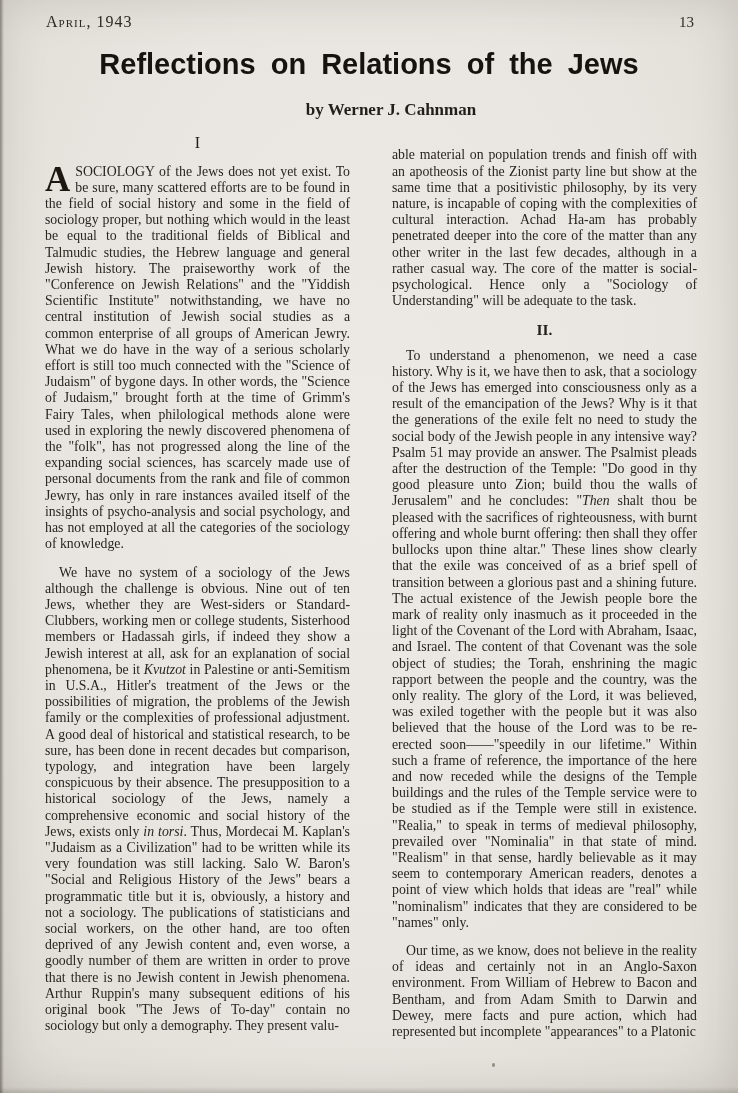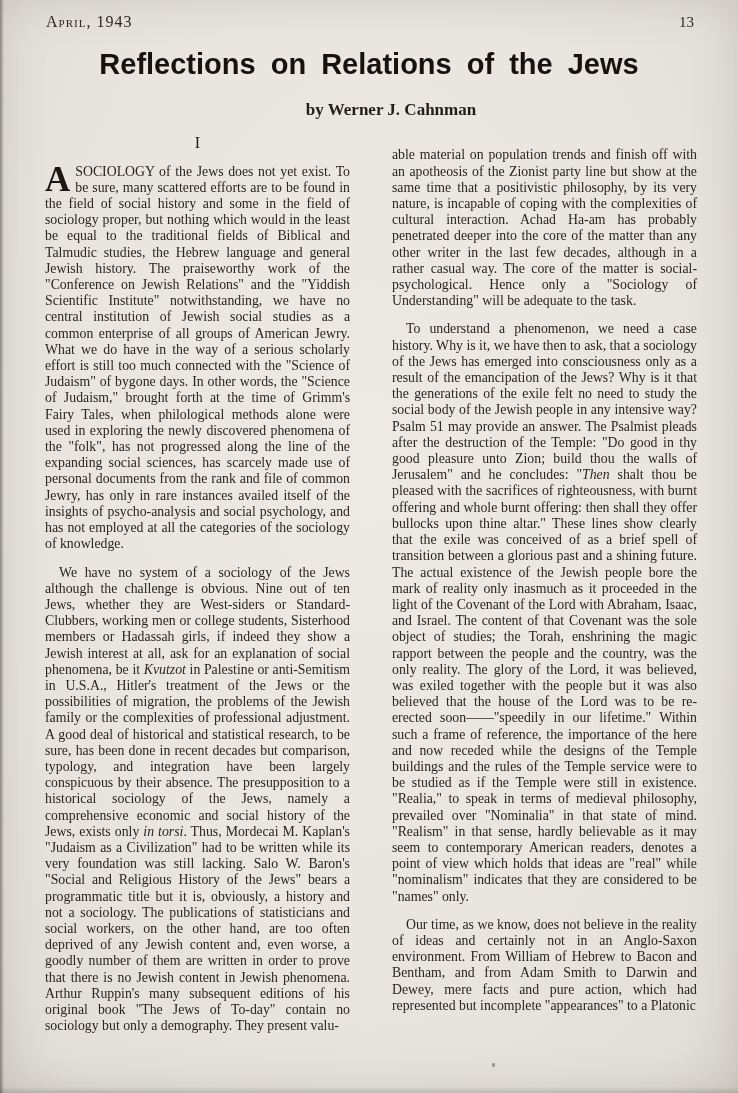--- a/index.html
+++ b/index.html
@@ -136,20 +136,21 @@
   <div class="columns">
 
     <div class="col">
       <div class="section-heading">I</div>
       <p><span class="dropcap">A</span><span>SOCIOLOGY of the Jews does not yet exist. To be sure, many scattered efforts are to be found in the field of social history and some in the field of sociology proper, but nothing which would in the least be equal to the traditional fields of Biblical and Talmudic studies, the Hebrew language and general Jewish history. The praiseworthy work of the "Conference on Jewish Relations" and the "Yiddish Scientific Institute" notwithstanding, we have no central institution of Jewish social studies as a common enterprise of all groups of American Jewry. What we do have in the way of a serious scholarly effort is still too much connected with the "Science of Judaism" of bygone days. In other words, the "Science of Judaism," brought forth at the time of Grimm's Fairy Tales, when philological methods alone were used in exploring the newly discovered phenomena of the "folk", has not progressed along the line of the expanding social sciences, has scarcely made use of personal documents from the rank and file of common Jewry, has only in rare instances availed itself of the insights of psycho-analysis and social psychology, and has not employed at all the categories of the sociology of knowledge.</span></p>
       <p class="indent">We have no system of a sociology of the Jews although the challenge is obvious. Nine out of ten Jews, whether they are West-siders or Standard-Clubbers, working men or college students, Sisterhood members or Hadassah girls, if indeed they show a Jewish interest at all, ask for an explanation of social phenomena, be it <i>Kvutzot</i> in Palestine or anti-Semitism in U.S.A., Hitler's treatment of the Jews or the possibilities of migration, the problems of the Jewish family or the complexities of professional adjustment. A good deal of historical and statistical research, to be sure, has been done in recent decades but comparison, typology, and integration have been largely conspicuous by their absence. The presupposition to a historical sociology of the Jews, namely a comprehensive economic and social history of the Jews, exists only <i>in torsi</i>. Thus, Mordecai M. Kaplan's "Judaism as a Civilization" had to be written while its very foundation was still lacking. Salo W. Baron's "Social and Religious History of the Jews" bears a programmatic title but it is, obviously, a history and not a sociology. The publications of statisticians and social workers, on the other hand, are too often deprived of any Jewish content and, even worse, a goodly number of them are written in order to prove that there is no Jewish content in Jewish phenomena. Arthur Ruppin's many subsequent editions of his original book "The Jews of To-day" contain no sociology but only a demography. They present valu-</p>
     </div>
 
     <div class="col">
       <p>able material on population trends and finish off with an apotheosis of the Zionist party line but show at the same time that a positivistic philosophy, by its very nature, is incapable of coping with the complexities of cultural interaction. Achad Ha-am has probably penetrated deeper into the core of the matter than any other writer in the last few decades, although in a rather casual way. The core of the matter is social-psychological. Hence only a "Sociology of Understanding" will be adequate to the task.</p>
+      <div class="section-heading bold">II.</div>
       <p class="indent" style="margin-top:0;">To understand a phenomenon, we need a case history. Why is it, we have then to ask, that a sociology of the Jews has emerged into consciousness only as a result of the emancipation of the Jews? Why is it that the generations of the exile felt no need to study the social body of the Jewish people in any intensive way? Psalm 51 may provide an answer. The Psalmist pleads after the destruction of the Temple: "Do good in thy good pleasure unto Zion; build thou the walls of Jerusalem" and he concludes: "<i>Then</i> shalt thou be pleased with the sacrifices of righteousness, with burnt offering and whole burnt offering: then shall they offer bullocks upon thine altar." These lines show clearly that the exile was conceived of as a brief spell of transition between a glorious past and a shining future. The actual existence of the Jewish people bore the mark of reality only inasmuch as it proceeded in the light of the Covenant of the Lord with Abraham, Isaac, and Israel. The content of that Covenant was the sole object of studies; the Torah, enshrining the magic rapport between the people and the country, was the only reality. The glory of the Lord, it was believed, was exiled together with the people but it was also believed that the house of the Lord was to be re-erected soon——"speedily in our lifetime." Within such a frame of reference, the importance of the here and now receded while the designs of the Temple buildings and the rules of the Temple service were to be studied as if the Temple were still in existence. "Realia," to speak in terms of medieval philosophy, prevailed over "Nominalia" in that state of mind. "Realism" in that sense, hardly believable as it may seem to contemporary American readers, denotes a point of view which holds that ideas are "real" while "nominalism" indicates that they are considered to be "names" only.</p>
       <p class="indent">Our time, as we know, does not believe in the reality of ideas and certainly not in an Anglo-Saxon environment. From William of Hebrew to Bacon and Bentham, and from Adam Smith to Darwin and Dewey, mere facts and pure action, which had represented but incomplete "appearances" to a Platonic</p>
     </div>
 
   </div>
 
   <div class="speck"></div>
 
 </div>
 

